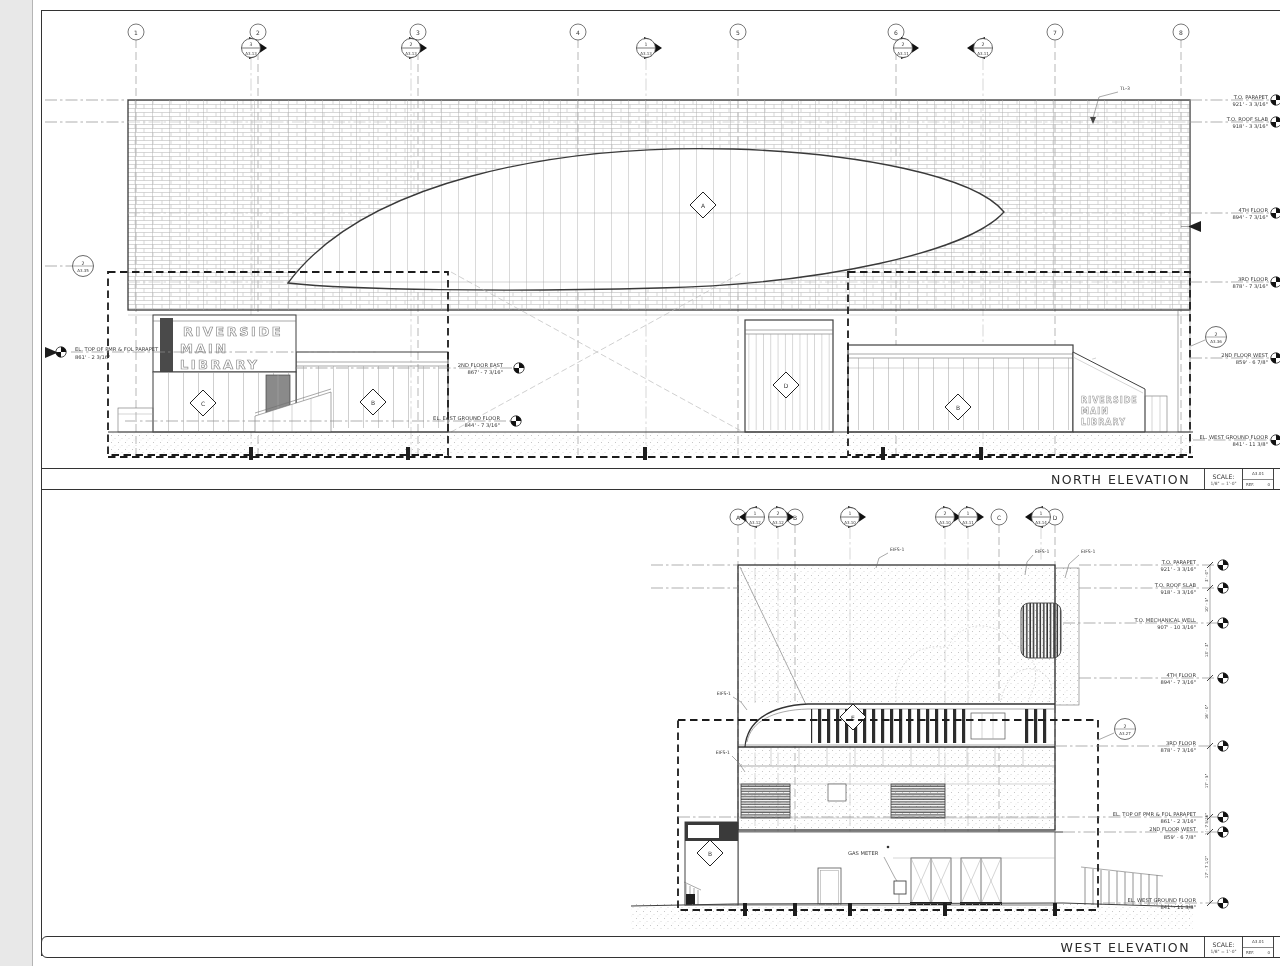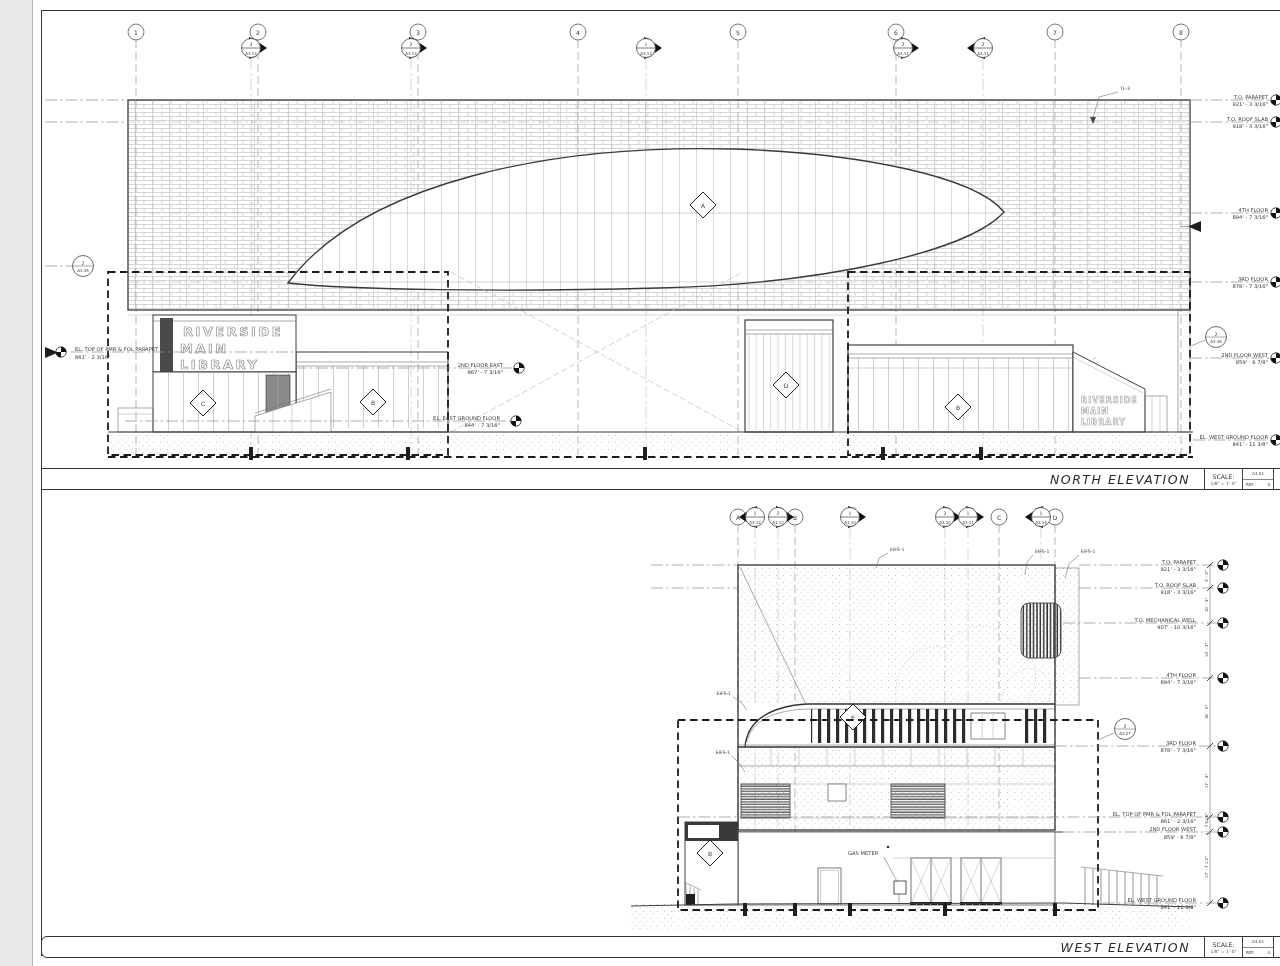--- a/index.html
+++ b/index.html
@@ -1,21 +1,21 @@
 <!DOCTYPE html>
 <html><head>
 <meta charset="utf-8">
 <style>
   html,body{margin:0;padding:0;background:#e8e8e8;}
   .page{position:relative;width:1280px;height:966px;background:#fff;font-family:"DejaVu Sans",sans-serif;outline:1px solid #b5b5b5;overflow:hidden;margin-left:33px;}
   .frame{position:absolute;left:8px;top:10px;width:1262px;height:946px;border:1.4px solid #333;box-sizing:border-box;}
   .tbar{position:absolute;left:8px;width:1262px;height:22px;border-top:1px solid #333;border-left:1.4px solid #333;border-right:1.4px solid #333;box-sizing:border-box;display:flex;justify-content:flex-end;align-items:stretch;background:#fff;z-index:5;}
   .tbar.b1{top:468px;border-bottom:1.4px solid #333;}
   .tbar.b2{top:936px;border-bottom:1.4px solid #333;border-radius:6px;}
-  .vtitle{align-self:center;font-size:12.5px;letter-spacing:1.5px;color:#2a2a2a;margin-right:14px;font-style:italic;}
+  .vtitle{align-self:center;font-size:12.5px;letter-spacing:1.5px;color:#2a2a2a;margin-right:14px;}
   .scalebox{display:flex;border-left:1px solid #444;}
   .sb-left{width:37px;border-right:1px solid #444;display:flex;flex-direction:column;align-items:center;justify-content:center;}
   .sb-left .l1{font-size:6.2px;color:#333;}
   .sb-left .l2{font-size:4.4px;color:#555;margin-top:1px;}
   .sb-right{width:30px;display:flex;flex-direction:column;}
   .sb-right .r1{font-size:4.2px;color:#444;text-align:center;border-bottom:0.5px solid #888;flex:1;display:flex;align-items:center;justify-content:center;}
   .sb-right .r2{font-size:4px;color:#444;flex:1;display:flex;align-items:center;justify-content:space-between;padding:0 3px;}
   .vpcell{width:28px;border-left:1px solid #444;display:flex;align-items:center;justify-content:center;}
   .vpnum{width:15px;height:15px;border:0.9px solid #333;border-radius:50%;font-size:8.5px;color:#222;display:flex;align-items:center;justify-content:center;}
   svg{position:absolute;}

